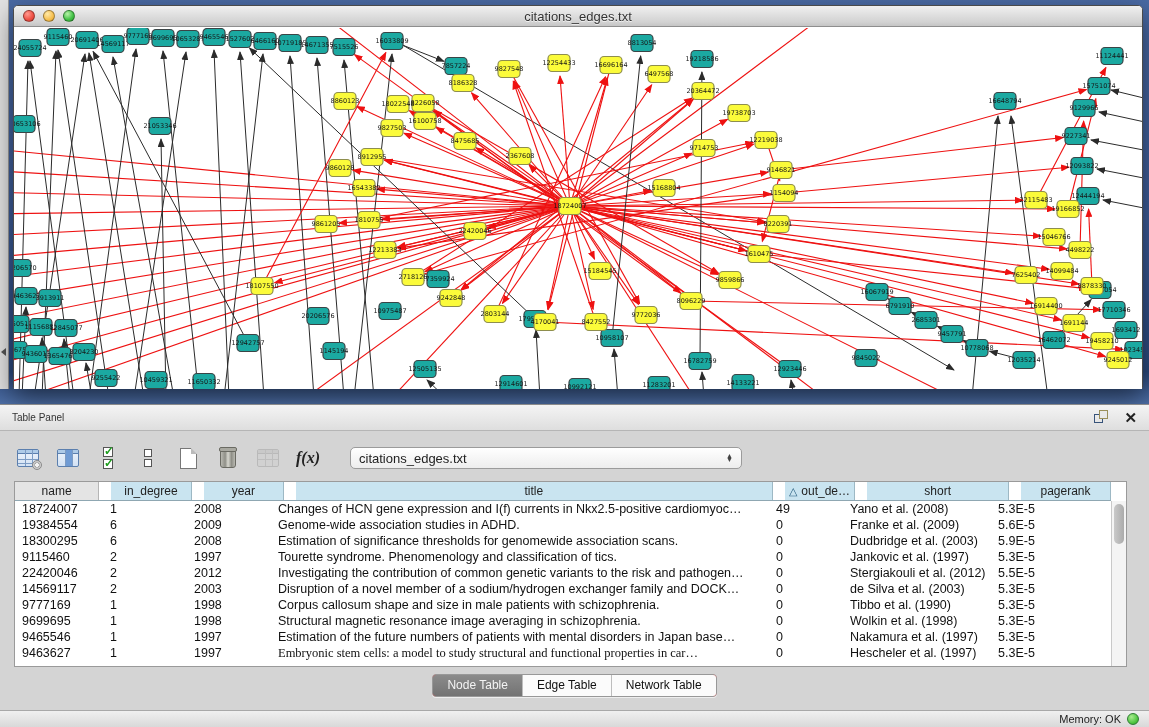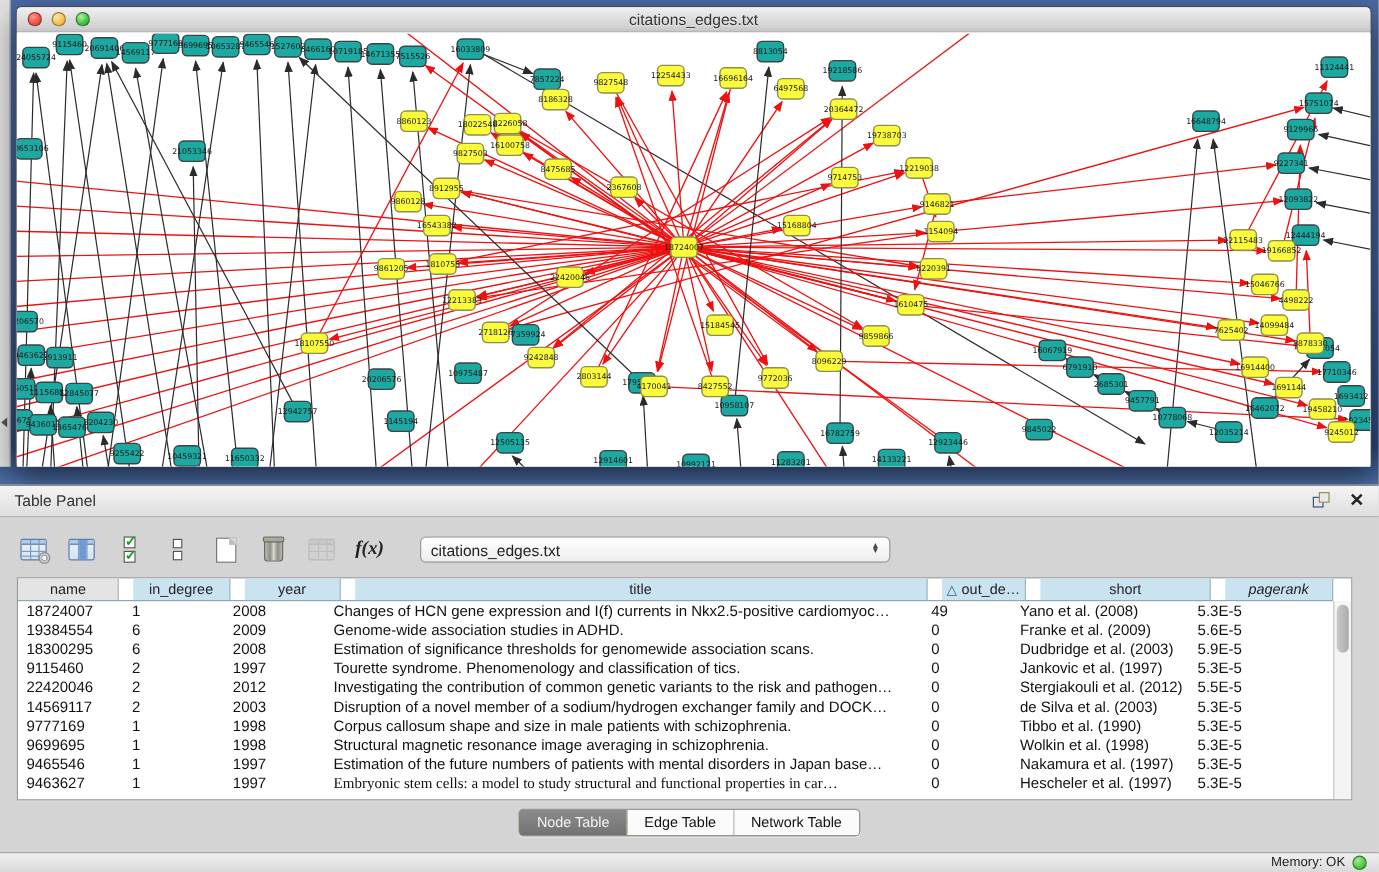--- a/index.html
+++ b/index.html
@@ -27,21 +27,21 @@
   .light.yellow { background:radial-gradient(circle at 35% 30%, #ffe9a8, #f6bf4f 60%, #d59a2b); }
   .light.green { background:radial-gradient(circle at 35% 30%, #b7f2a9, #3fc043 60%, #2e9a33); }
   .canvas-wrap { position:absolute; left:0; top:22px; width:1128px; height:361px; background:#fff; overflow:hidden; }
   .canvas-wrap svg { display:block; }
 
   
   .table-panel { position:absolute; left:0; top:404px; width:1149px; height:306px; background:#d4d4d4; }
   .tp-header { height:27px; background:linear-gradient(180deg,#f4f4f4,#dedede);
                border-top:1px solid #8a8a8a; border-bottom:1px solid #b5b5b5;
                display:flex; align-items:center; padding:0 12px; }
-  .tp-title { font-size:13px; color:#333; flex:1; }
+  .tp-title { font-size:10px; color:#333; flex:1; }
   .tp-float { position:relative; width:16px; height:15px; margin-right:14px; cursor:pointer; }
   .tp-float .sq1 { position:absolute; left:0; top:4px; width:9px; height:9px; border:1.5px solid #37537a; background:transparent; }
   .tp-float .sq2 { position:absolute; left:5px; top:0; width:9px; height:9px; border:1.5px solid #9a8f5a; background:#e9e9e9; }
   .tp-close { font-size:15px; font-weight:bold; color:#222; cursor:pointer; line-height:1; }
 
   .tp-body { padding:10px 14px 0 14px; }
   .toolbar { display:flex; align-items:center; gap:12px; height:34px; margin-bottom:6px; }
   .tool-btn { width:28px; height:28px; display:flex; align-items:center; justify-content:center; cursor:pointer; }
   .tool-btn.disabled { opacity:.45; cursor:default; }
   .fx { font-family:"Liberation Serif", serif; font-style:italic; font-weight:bold; font-size:16px; color:#222; }
@@ -59,21 +59,21 @@
   .g-hcell.first { background:#e4e4e4; border-right:1px solid #b5b5b5; }
   .sort-glyph { color:#2a6080; margin-right:4px; font-size:11px; }
   .g-row { display:flex; height:16px; }
   .g-cell { font-size:12.5px; color:#111; padding:0 2px 0 7px; white-space:nowrap; overflow:hidden;
             display:flex; align-items:center; }
   .vscroll { position:absolute; right:0; top:19px; bottom:0; width:15px; background:#f4f4f4; border-left:1px solid #c9c9c9; }
   .vthumb { position:absolute; left:2px; top:3px; width:10px; height:40px; background:linear-gradient(90deg,#c9c9c9,#ababab); border-radius:5px; }
 
   
   .tabs-row { display:flex; justify-content:center; margin-top:7px; }
-  .seg { display:flex; border:1px solid #989898; border-radius:4px; overflow:hidden; background:#4d7c0f;
+  .seg { display:flex; border:1px solid #989898; border-radius:4px; overflow:hidden; background:#ef4444;
          box-shadow:0 1px 0 rgba(255,255,255,.6); }
   .seg-btn { font-size:12px; padding:3px 14px 4px 14px; color:#111; border-right:1px solid #bdbdbd; cursor:pointer; background:#fbfbfb; }
   .seg-btn:last-child { border-right:none; }
   .seg-btn.active { background:linear-gradient(180deg,#8b8b8b,#737373); color:#f4f4f4; }
 
   
   .status-bar { position:absolute; left:0; top:710px; width:1149px; height:17px;
                 background:linear-gradient(180deg,#f0f0f0,#d9d9d9); border-top:1px solid #a8a8a8;
                 display:flex; align-items:center; justify-content:flex-end; padding:0 10px; gap:6px; }
   .mem-label { font-size:11px; color:#222; }
@@ -802,21 +802,21 @@
 
     <div class="grid-outer">
       <div class="grid">
         <div class="g-header" id="gheader">
             <div class="g-hcell first" style="width: 88px;">name</div>
             <div class="g-hcell" style="width: 84px;">in_degree</div>
             <div class="g-hcell" style="width: 84px;">year</div>
             <div class="g-hcell" style="width: 498px;">title</div>
             <div class="g-hcell" style="width: 74px;"><span class="sort-glyph">△</span>out_de…</div>
             <div class="g-hcell" style="width: 148px;">short</div>
-            <div class="g-hcell" style="width: 94px; font-style: italic;">pagerank</div>
+            <div class="g-hcell" style="width: 94px;">pagerank</div>
           </div>
         <div id="grows">
             <div class="g-row">
               <div class="g-cell" style="width: 88px;">18724007</div>
               <div class="g-cell" style="width: 84px;">1</div>
               <div class="g-cell" style="width: 84px;">2008</div>
               <div class="g-cell" style="width: 498px;">Changes of HCN gene expression and I(f) currents in Nkx2.5-positive cardiomyoc…</div>
               <div class="g-cell" style="width: 74px;">49</div>
               <div class="g-cell" style="width: 148px;">Yano et al. (2008)</div>
               <div class="g-cell" style="width: 94px;">5.3E-5</div>

